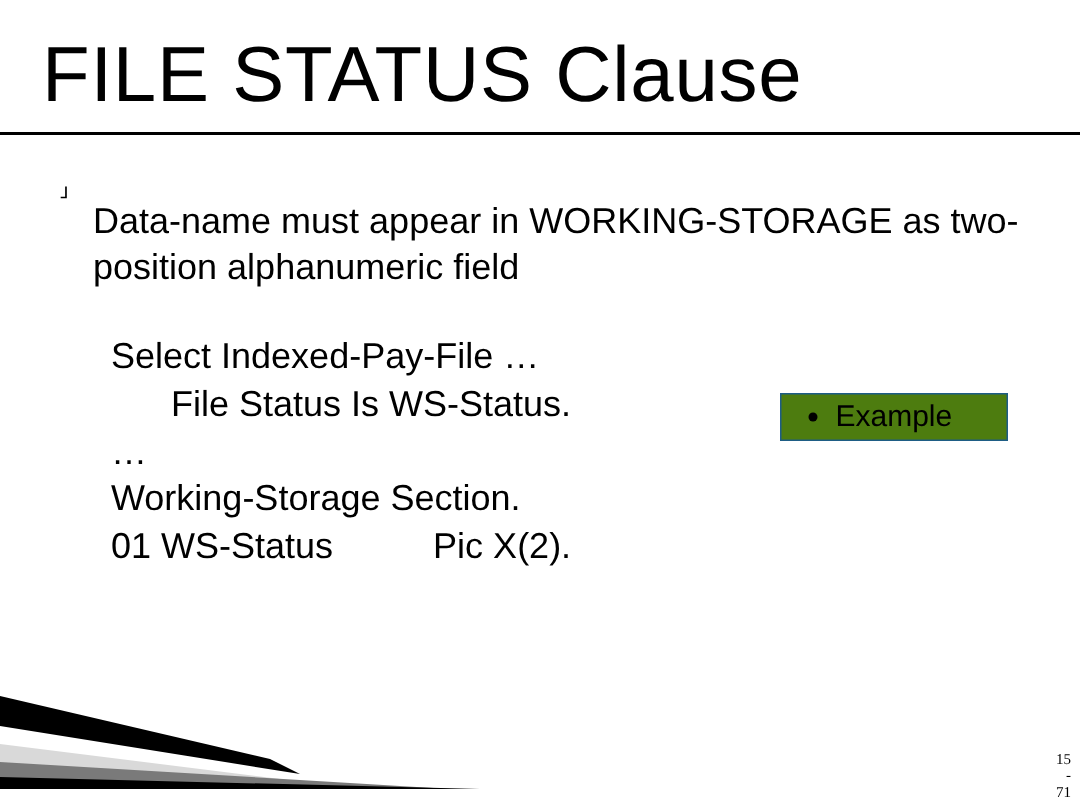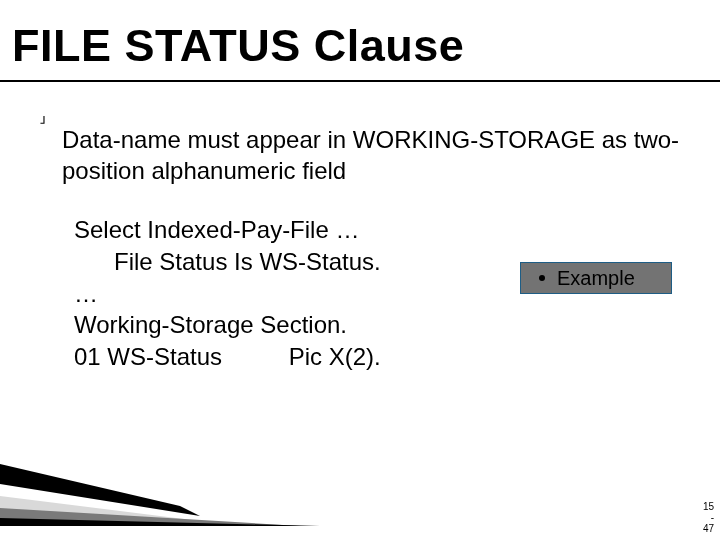--- a/index.html
+++ b/index.html
@@ -13,24 +13,24 @@
     position: relative;
     overflow: hidden;
   }
   .slide {
     width: 720px;
     height: 540px;
     position: relative;
     box-sizing: border-box;
   }
   .title {
-    font-weight: 700;
-    font-size: 45px;
+    font-weight: 400;
+    font-size: 52px;
     letter-spacing: 0.5px;
-    padding: 20px 0 6px 12px;
+    padding: 20px 0 6px 28px;
   }
   .title-rule {
     height: 2px;
     background: #000;
     margin: 2px 0 0 0;
     width: 100%;
   }
   .body {
     padding: 18px 28px 0 40px;
     font-size: 24px;
@@ -59,42 +59,42 @@
     font-size: 24px;
     line-height: 1.32;
     white-space: pre;
   }
   .example-box {
     position: absolute;
     right: 48px;
     top: 262px;
     width: 152px;
     height: 32px;
-    background: #737373;
+    background: #4d7c0f;
     border: 1px solid #1e5d85;
     box-sizing: border-box;
     color: #000;
     font-size: 20px;
     display: flex;
     align-items: center;
     padding-left: 18px;
   }
   .example-dot {
     width: 6px;
     height: 6px;
     border-radius: 50%;
     background: #000;
     display: inline-block;
     margin-right: 12px;
   }
   .page-num {
     position: absolute;
     right: 6px;
     bottom: 6px;
-    font-family: Liberation Sans, sans-serif;
+    font-family: Liberation Serif, serif;
     font-size: 10px;
     line-height: 1.1;
     text-align: right;
     color: #000;
   }
   .decoration {
     position: absolute;
     left: 0;
     bottom: 14px;
     width: 320px;
@@ -131,16 +131,16 @@
   <svg class="decoration" viewBox="0 0 320 70" preserveAspectRatio="none">
     <polygon points="0,70 0,40 240,70" fill="#d9d9d9"></polygon>
     <polygon points="0,70 0,52 300,70" fill="#7a7a7a"></polygon>
     <polygon points="0,70 0,62 320,70" fill="#000"></polygon>
     <polygon points="0,8 0,28 200,60 180,50" fill="#000"></polygon>
   </svg>
 
   <div class="page-num">
     <span>15</span><br>
     <span>-</span><br>
-    <span>47</span>
+    <span>71</span>
   </div>
 
 </div>
 
 </body></html>

